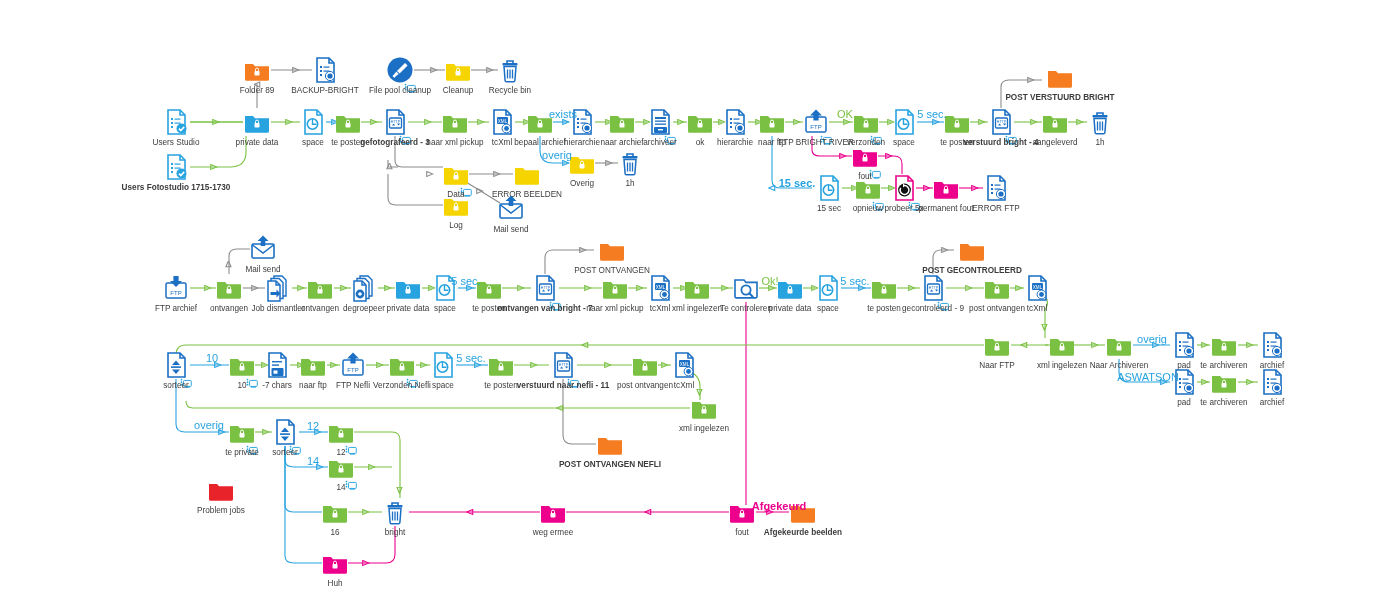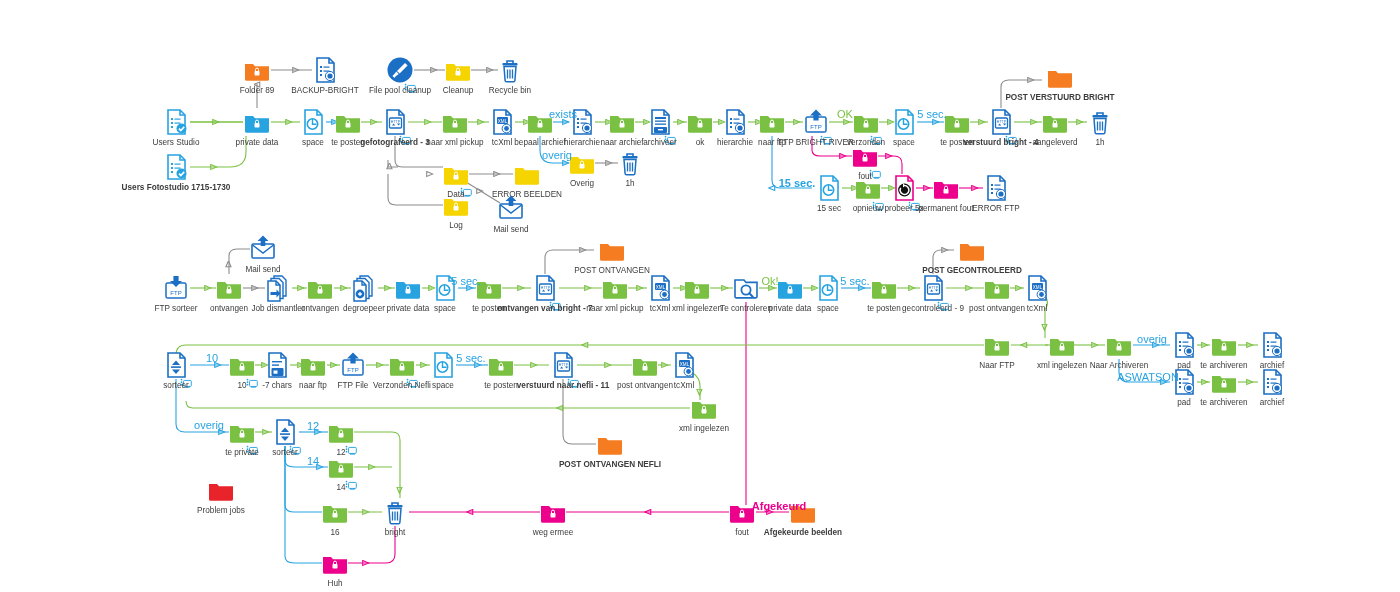--- a/index.html
+++ b/index.html
@@ -711,21 +711,21 @@
             <circle cx="19" cy="20" r="2.6" fill="#1b6fc4"></circle>
           </svg></div>
         <div class="lbl">ERROR FTP</div>
       </div>
       <div class="node" style="left: 176px; top: 288px;">
         <div class="ico"><svg viewBox="0 0 28 28" width="28" height="28" xmlns="http://www.w3.org/2000/svg">
             <rect x="4" y="9" width="20" height="15" rx="1.6" fill="#fff" stroke="#1b6fc4" stroke-width="1.5"></rect>
             <text x="14" y="21" font-size="6" fill="#1b6fc4" text-anchor="middle" font-family="Liberation Sans">FTP</text>
             <path d="M14,13 l-6,-6 h3.4 v-5 h5.2 v5 H20 Z" fill="#1b6fc4"></path>
           </svg></div>
-        <div class="lbl">FTP sorteer</div>
+        <div class="lbl">FTP archief</div>
       </div>
       <div class="node" style="left: 263px; top: 249px;">
         <div class="ico"><svg viewBox="0 0 28 28" width="28" height="28" xmlns="http://www.w3.org/2000/svg">
             <rect x="3" y="9" width="22" height="14" rx="1.2" fill="#fff" stroke="#1b6fc4" stroke-width="1.6"></rect>
             <path d="M3.5,10 L14,18 L24.5,10" fill="none" stroke="#1b6fc4" stroke-width="1.5"></path>
             <path d="M14,0.5 l5.5,5.5 h-3.2 v5 h-4.6 v-5 H8.5 Z" fill="#1b6fc4"></path>
           </svg></div>
         <div class="lbl">Mail send</div>
       </div>
       <div class="node" style="left: 229px; top: 288px;">
@@ -1063,21 +1063,21 @@
             <path d="M12.5,15 v-1.4 a1.5,1.5 0 0 1 3,0 V15" fill="none" stroke="#fff" stroke-width="1"></path>
           </svg></div>
         <div class="lbl">naar ftp</div>
       </div>
       <div class="node" style="left: 353px; top: 365px;">
         <div class="ico"><svg viewBox="0 0 28 28" width="28" height="28" xmlns="http://www.w3.org/2000/svg">
             <rect x="4" y="9" width="20" height="15" rx="1.6" fill="#fff" stroke="#1b6fc4" stroke-width="1.5"></rect>
             <text x="14" y="21" font-size="6" fill="#1b6fc4" text-anchor="middle" font-family="Liberation Sans">FTP</text>
             <path d="M14,1.5 l6,6 h-3.4 v5 h-5.2 v-5 H8 Z" fill="#1b6fc4"></path>
           </svg></div>
-        <div class="lbl">FTP File</div>
+        <div class="lbl">FTP Nefli</div>
       </div>
       <div class="node" style="left: 402px; top: 365px;">
         <div class="ico"><svg viewBox="0 0 28 28" width="28" height="28" xmlns="http://www.w3.org/2000/svg">
             <path d="M2,8 h8 l2,2.2 h14 v13 a1.6,1.6 0 0 1 -1.6,1.6 H3.6 A1.6,1.6 0 0 1 2,23.2 Z" fill="#7ac143"></path>
             <rect x="11.5" y="15" width="5" height="4.5" rx="0.8" fill="#fff"></rect>
             <path d="M12.5,15 v-1.4 a1.5,1.5 0 0 1 3,0 V15" fill="none" stroke="#fff" stroke-width="1"></path>
           </svg></div>
         <div class="deco"><svg viewBox="0 0 16 14" width="14" height="12" xmlns="http://www.w3.org/2000/svg">
   <rect x="4" y="4" width="9" height="7" rx="1" fill="none" stroke="#27a3e0" stroke-width="1.1"></rect>
   <rect x="5.6" y="11.2" width="5.8" height="1.2" fill="#27a3e0"></rect>

